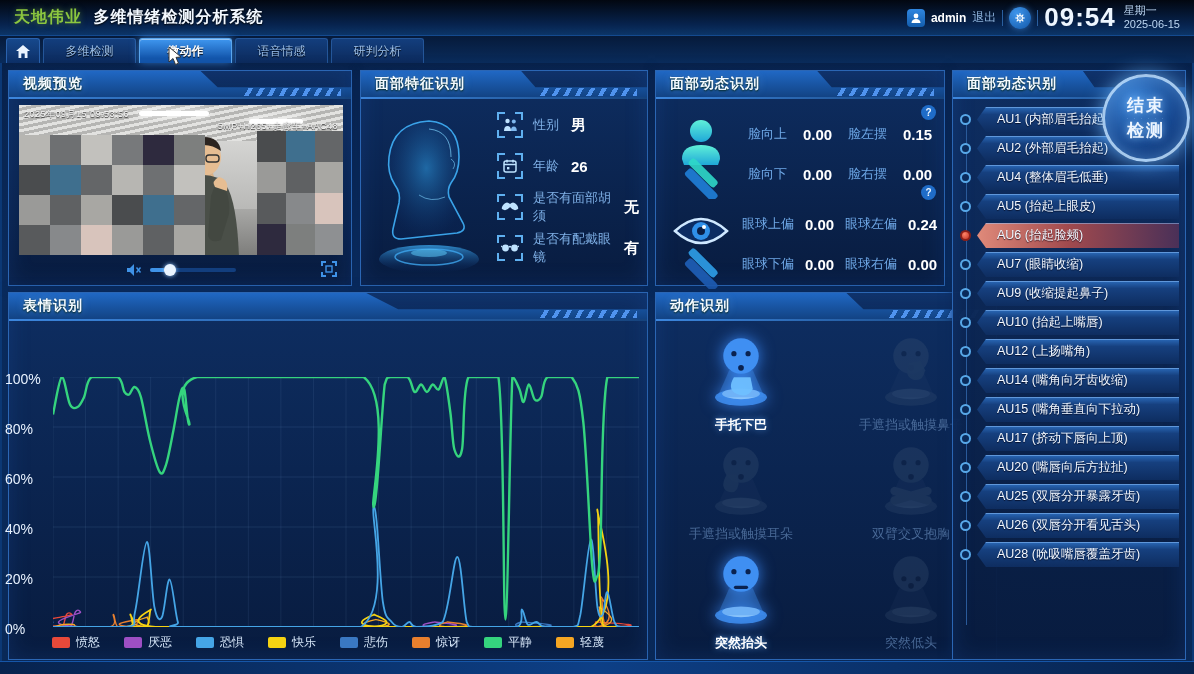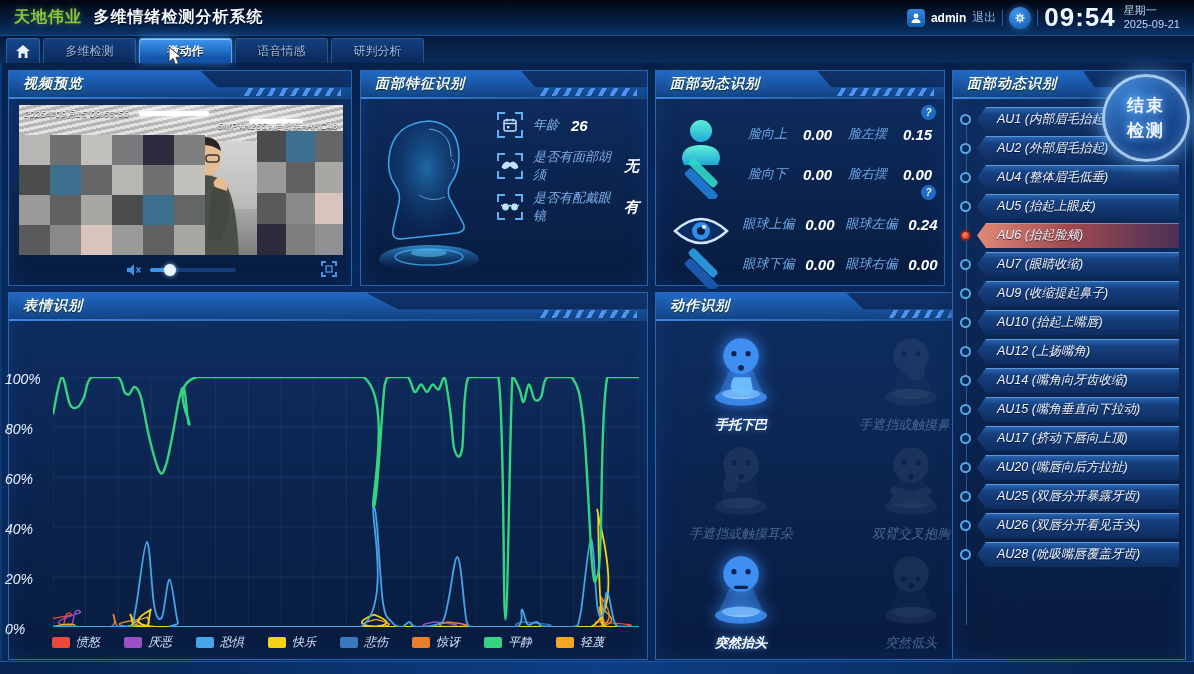--- a/index.html
+++ b/index.html
@@ -39,21 +39,21 @@
     display:flex;align-items:center;justify-content:center;}
   .tabs{display:flex;align-items:flex-end;margin-left:3px;gap:3px;}
   .tab{width:93px;height:25px;border-radius:3px 3px 0 0;cursor:pointer;
     background:linear-gradient(180deg,#133e7d,#0c2a5c);border:1px solid #245699;border-bottom:none;
     color:#9cc0ea;font-size:12px;display:flex;align-items:center;justify-content:center;text-shadow:0 1px 1px #000;}
   .tab.active{background:linear-gradient(180deg,#3f97f0,#1356ac 80%);color:#fff;font-weight:bold;
     box-shadow:0 0 10px rgba(70,150,240,.7), inset 0 1px 0 rgba(255,255,255,.45);border-color:#5aa6ee;}
   .cursor{position:absolute;left:168px;top:46px;z-index:99;pointer-events:none;}
   
   .panel{position:absolute;background:linear-gradient(180deg,rgba(14,46,98,.96),rgba(8,27,62,.97));
-    border:1px solid #2b66b4;box-shadow:0 0 10px rgba(10,40,90,.8), inset 0 0 22px rgba(40,110,220,.18);font-style:italic;}
+    border:1px solid #2b66b4;box-shadow:0 0 10px rgba(10,40,90,.8), inset 0 0 22px rgba(40,110,220,.18);}
   .hd{position:relative;height:28px;}
   .hd-bg{position:absolute;inset:0;
     background:linear-gradient(180deg,#2068c4 0%,#11407f 100%);
     clip-path:polygon(0 0,56% 0,61% 58%,100% 58%,100% 100%,0 100%);}
   .hd-line{position:absolute;left:0;right:0;bottom:0;height:2px;background:linear-gradient(90deg,#3c86dd,#16447f);}
   .hd-title{position:absolute;left:14px;top:4px;font-size:14px;font-weight:bold;color:#f4faff;
     text-shadow:0 1px 2px #021, 0 0 8px rgba(120,190,255,.4);letter-spacing:1px;}
   .hd-stripes{position:absolute;right:10px;top:17px;width:100px;height:8px;
     background:repeating-linear-gradient(-60deg,rgba(90,160,255,.85) 0 4px,transparent 4px 10px);}
   
@@ -180,21 +180,21 @@
             </g>
           <circle cx="7" cy="7" r="3.4" fill="none" stroke="#fff" stroke-width="1.6"></circle>
             <circle cx="7" cy="7" r="1.1" fill="#fff"></circle>
         </svg>
       </button>
       <span class="vsep"></span>
       <div class="clock">
         <span class="clock-time">09:54</span>
         <span class="clock-date">
           <span>星期一</span>
-          <span>2025-09-21</span>
+          <span>2025-06-15</span>
         </span>
       </div>
     </div>
   </div>
 
   <div class="nav">
     <div class="home-tab">
       <svg width="14" height="13" viewBox="0 0 14 13">
           <path d="M7 0 L14 6 H11.5 V13 H8.7 V8.5 H5.3 V13 H2.5 V6 H0 Z" fill="#eaf4ff"></path>
         </svg>
@@ -313,20 +313,32 @@
       <ellipse cx="62" cy="152" rx="50" ry="14" fill="url(#hg2)"></ellipse>
       <ellipse cx="62" cy="150" rx="34" ry="8" fill="none" stroke="#3fa8f0" stroke-opacity=".8" stroke-width="1.5"></ellipse>
       <ellipse cx="62" cy="146" rx="18" ry="4" fill="#5fd0ff" fill-opacity=".5"></ellipse>
       <path d="M62 14 q30 2 30 36 q0 16 -8 26 q-4 6 -2 14 l14 26 q4 8 -6 10 l-56 6 q-10 0 -8-10 l6-26 q2-10 -4-18 q-8-12 -6-28 q4-34 40-36z" fill="url(#hg1)" stroke="#3fb0f8" stroke-width="1.6" stroke-opacity=".9"></path>
       <path d="M62 22 q22 2 22 28" fill="none" stroke="#7fd4ff" stroke-width="1" stroke-opacity=".7"></path>
       <path d="M84 52 q6 4 2 10 M52 88 q12 8 26 2" fill="none" stroke="#7fd4ff" stroke-width="1" stroke-opacity=".6"></path>
     </svg>
     <div class="f-rows">
       <div class="f-row">
         <span class="bracket">
+          <svg width="15" height="14" viewBox="0 0 15 14">
+              <circle cx="4.5" cy="3" r="2.2" fill="#bfe3ff"></circle>
+              <path d="M1 13 q0-5 3.5-5 q3.5 0 3.5 5z" fill="#bfe3ff"></path>
+              <circle cx="10.8" cy="3.4" r="2" fill="#7fb8ee"></circle>
+              <path d="M7.8 13 q0-4.6 3-4.6 q3 0 3 4.6z" fill="#7fb8ee"></path>
+            </svg>
+        </span>
+        <span class="f-label">性别</span>
+        <span class="f-value">男</span>
+      </div>
+      <div class="f-row">
+        <span class="bracket">
           <svg width="14" height="14" viewBox="0 0 14 14">
               <rect x="1" y="2" width="12" height="11" rx="2" fill="none" stroke="#bfe3ff" stroke-width="1.5"></rect>
               <line x1="1" y1="5.5" x2="13" y2="5.5" stroke="#bfe3ff" stroke-width="1.5"></line>
               <line x1="4" y1="0.8" x2="4" y2="3.4" stroke="#bfe3ff" stroke-width="1.5"></line>
               <line x1="10" y1="0.8" x2="10" y2="3.4" stroke="#bfe3ff" stroke-width="1.5"></line>
               <rect x="4" y="8" width="2.4" height="2.4" fill="#bfe3ff"></rect>
             </svg>
         </span>
         <span class="f-label">年龄</span>
         <span class="f-value">26</span>
@@ -391,21 +403,21 @@
     <div class="dyn-group" style="top:128px;">
       <span class="help" style="top:-14px;">?</span>
       <svg class="dyn-icon" width="62" height="84" viewBox="0 0 62 84">
         <path d="M5 26 q26-24 52 0 q-26 24 -52 0z" fill="#0c2c62" stroke="#cfe8ff" stroke-width="2.5"></path>
         <circle cx="31" cy="26" r="9" fill="#2f8fe8"></circle>
           <circle cx="31" cy="26" r="4" fill="#0a1e46"></circle>
           <circle cx="34" cy="22" r="2" fill="#fff"></circle>
         <rect x="13" y="50" width="36" height="14" rx="4" transform="rotate(45 31 60) scale(1 .6) translate(0 38)" fill="#2f9fe8" opacity=".9"></rect>
         <rect x="11" y="58" width="40" height="16" rx="4" transform="rotate(45 31 70) scale(1 .6) translate(0 50)" fill="#1f5fb8" opacity=".9"></rect>
       </svg>
-      <div class="dyn-grid" style="left:86px;text-align:center;">
+      <div class="dyn-grid" style="left:86px;">
         <span class="dyn-label">眼球上偏</span>
         <span class="dyn-value">0.00</span>
         <span class="dyn-label">眼球左偏</span>
         <span class="dyn-value">0.24</span>
         <span class="dyn-label">眼球下偏</span>
         <span class="dyn-value">0.00</span>
         <span class="dyn-label">眼球右偏</span>
         <span class="dyn-value">0.00</span>
       </div>
     </div>

